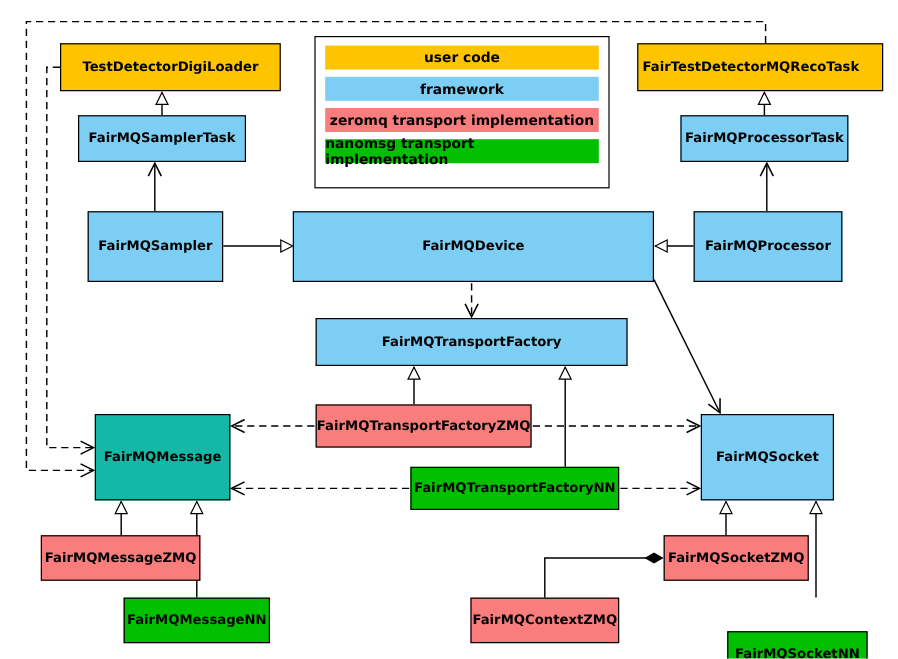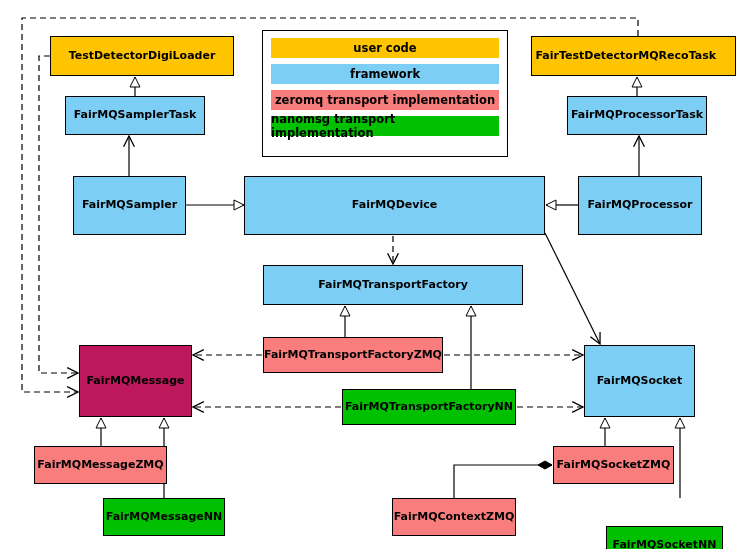--- a/index.html
+++ b/index.html
@@ -172,21 +172,21 @@
   </div>
   <div class="node abstract" style="left: 263px; top: 265px; width: 260px; height: 40px; background: rgb(125, 206, 244);">
     <span>FairMQTransportFactory</span>
   </div>
   <div class="node" style="left: 263px; top: 337px; width: 180px; height: 36px; background: rgb(250, 125, 125);">
     <span>FairMQTransportFactoryZMQ</span>
   </div>
   <div class="node" style="left: 342px; top: 389px; width: 174px; height: 36px; background: rgb(0, 192, 0);">
     <span>FairMQTransportFactoryNN</span>
   </div>
-  <div class="node abstract" style="left: 79px; top: 345px; width: 113px; height: 72px; background: #be185d;">
+  <div class="node abstract" style="left: 79px; top: 345px; width: 113px; height: 72px; background: #14b8a6;">
     <span>FairMQMessage</span>
   </div>
   <div class="node abstract" style="left: 584px; top: 345px; width: 111px; height: 72px; background: rgb(125, 206, 244); text-align: right;">
     <span>FairMQSocket</span>
   </div>
   <div class="node" style="left: 34px; top: 446px; width: 133px; height: 38px; background: rgb(250, 125, 125);">
     <span>FairMQMessageZMQ</span>
   </div>
   <div class="node" style="left: 103px; top: 498px; width: 122px; height: 38px; background: rgb(0, 192, 0);">
     <span>FairMQMessageNN</span>

